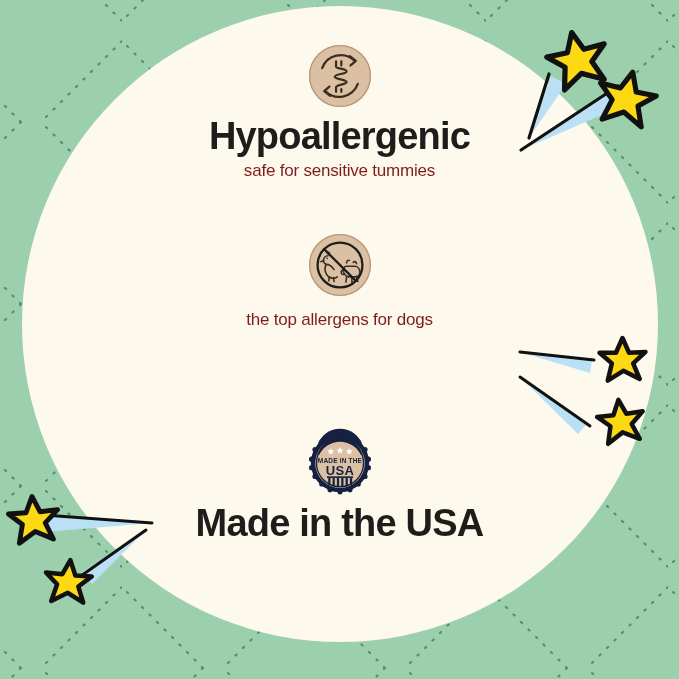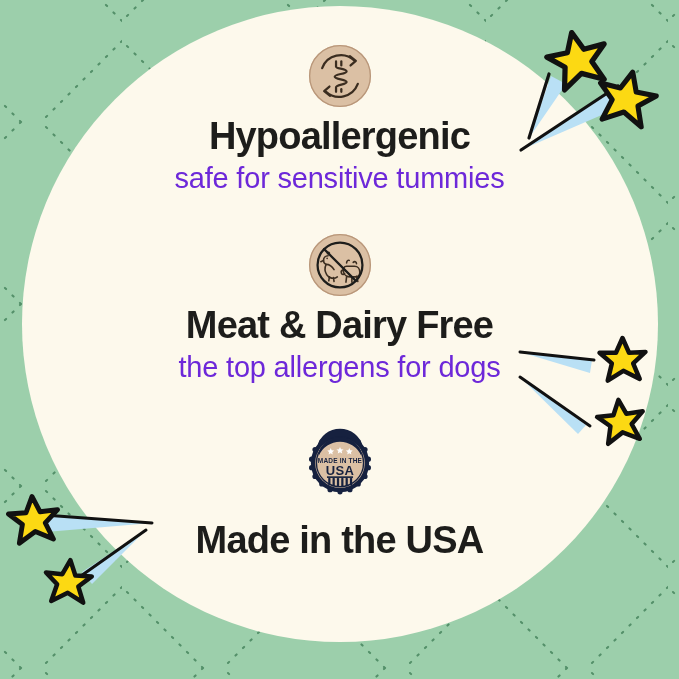--- a/index.html
+++ b/index.html
@@ -55,23 +55,23 @@
     font-weight: bold;
     font-size: 38px;
     letter-spacing: -0.8px;
     color: #1d1d1b;
     line-height: 1.05;
     white-space: nowrap;
   }
   .feature-sub {
     font-family: "Liberation Sans", sans-serif;
     font-weight: 400;
-    font-size: 29px;
+    font-size: 17px;
     letter-spacing: -0.2px;
-    color: #6d28d9;
+    color: #7f1d1d;
     line-height: 1.25;
     margin-top: 3px;
     white-space: nowrap;
   }
   .star-cluster { position: absolute; pointer-events: none; }
   svg { display: block; overflow: visible; }
 </style>
 </head>
 <body>
 
@@ -192,21 +192,20 @@
           <path d="M56,58 C53,57 51,59 52,62 C53,65 56,65 57,63"></path>
           <path d="M60,47 C60,44 62,42 64,43"></path>
           <path d="M70,46 C72,44 75,45 75,48"></path>
           <path d="M60,68 L59,76 M68,68 L68,76 M75,67 L77,75"></path>
           <circle cx="58" cy="59.5" r="1" fill="#3b2d20" stroke="none"></circle>
         </g>
 
         <circle cx="50" cy="50" r="34" fill="none" stroke="#1d1d1b" stroke-width="3.4"></circle>
         <line x1="26" y1="26" x2="74" y2="74" stroke="#1d1d1b" stroke-width="3.4" stroke-linecap="round"></line>
       </svg>
-      <div class="feature-title">Meat &amp; Dairy Free</div>
       <div class="feature-sub">the top allergens for dogs</div>
     </div>
 
     <div class="feature" style="top:432px;">
       <svg class="feature-icon" viewBox="0 0 100 100" style="width:62px;height:62px;">
 
         <g fill="#16213f">
           <circle cx="50" cy="50" r="47"></circle>
           <g>
             <circle cx="50" cy="3.5" r="4.2"></circle>
@@ -246,17 +245,17 @@
         <g fill="#16213f">
           <rect x="31" y="74" width="3.6" height="12" rx="1"></rect>
           <rect x="38" y="74" width="3.6" height="13.5" rx="1"></rect>
           <rect x="45" y="74" width="3.6" height="14" rx="1"></rect>
           <rect x="52" y="74" width="3.6" height="14" rx="1"></rect>
           <rect x="59" y="74" width="3.6" height="13.5" rx="1"></rect>
           <rect x="66" y="74" width="3.6" height="12" rx="1"></rect>
         </g>
         <rect x="29" y="71.5" width="42" height="2.6" fill="#16213f"></rect>
       </svg>
-      <div class="feature-title" style="margin-top:19px;">Made in the USA</div>
+      <div class="feature-title" style="margin-top:2px;">Made in the USA</div>
     </div>
 
   </div>
 </div>
 
 </body></html>

